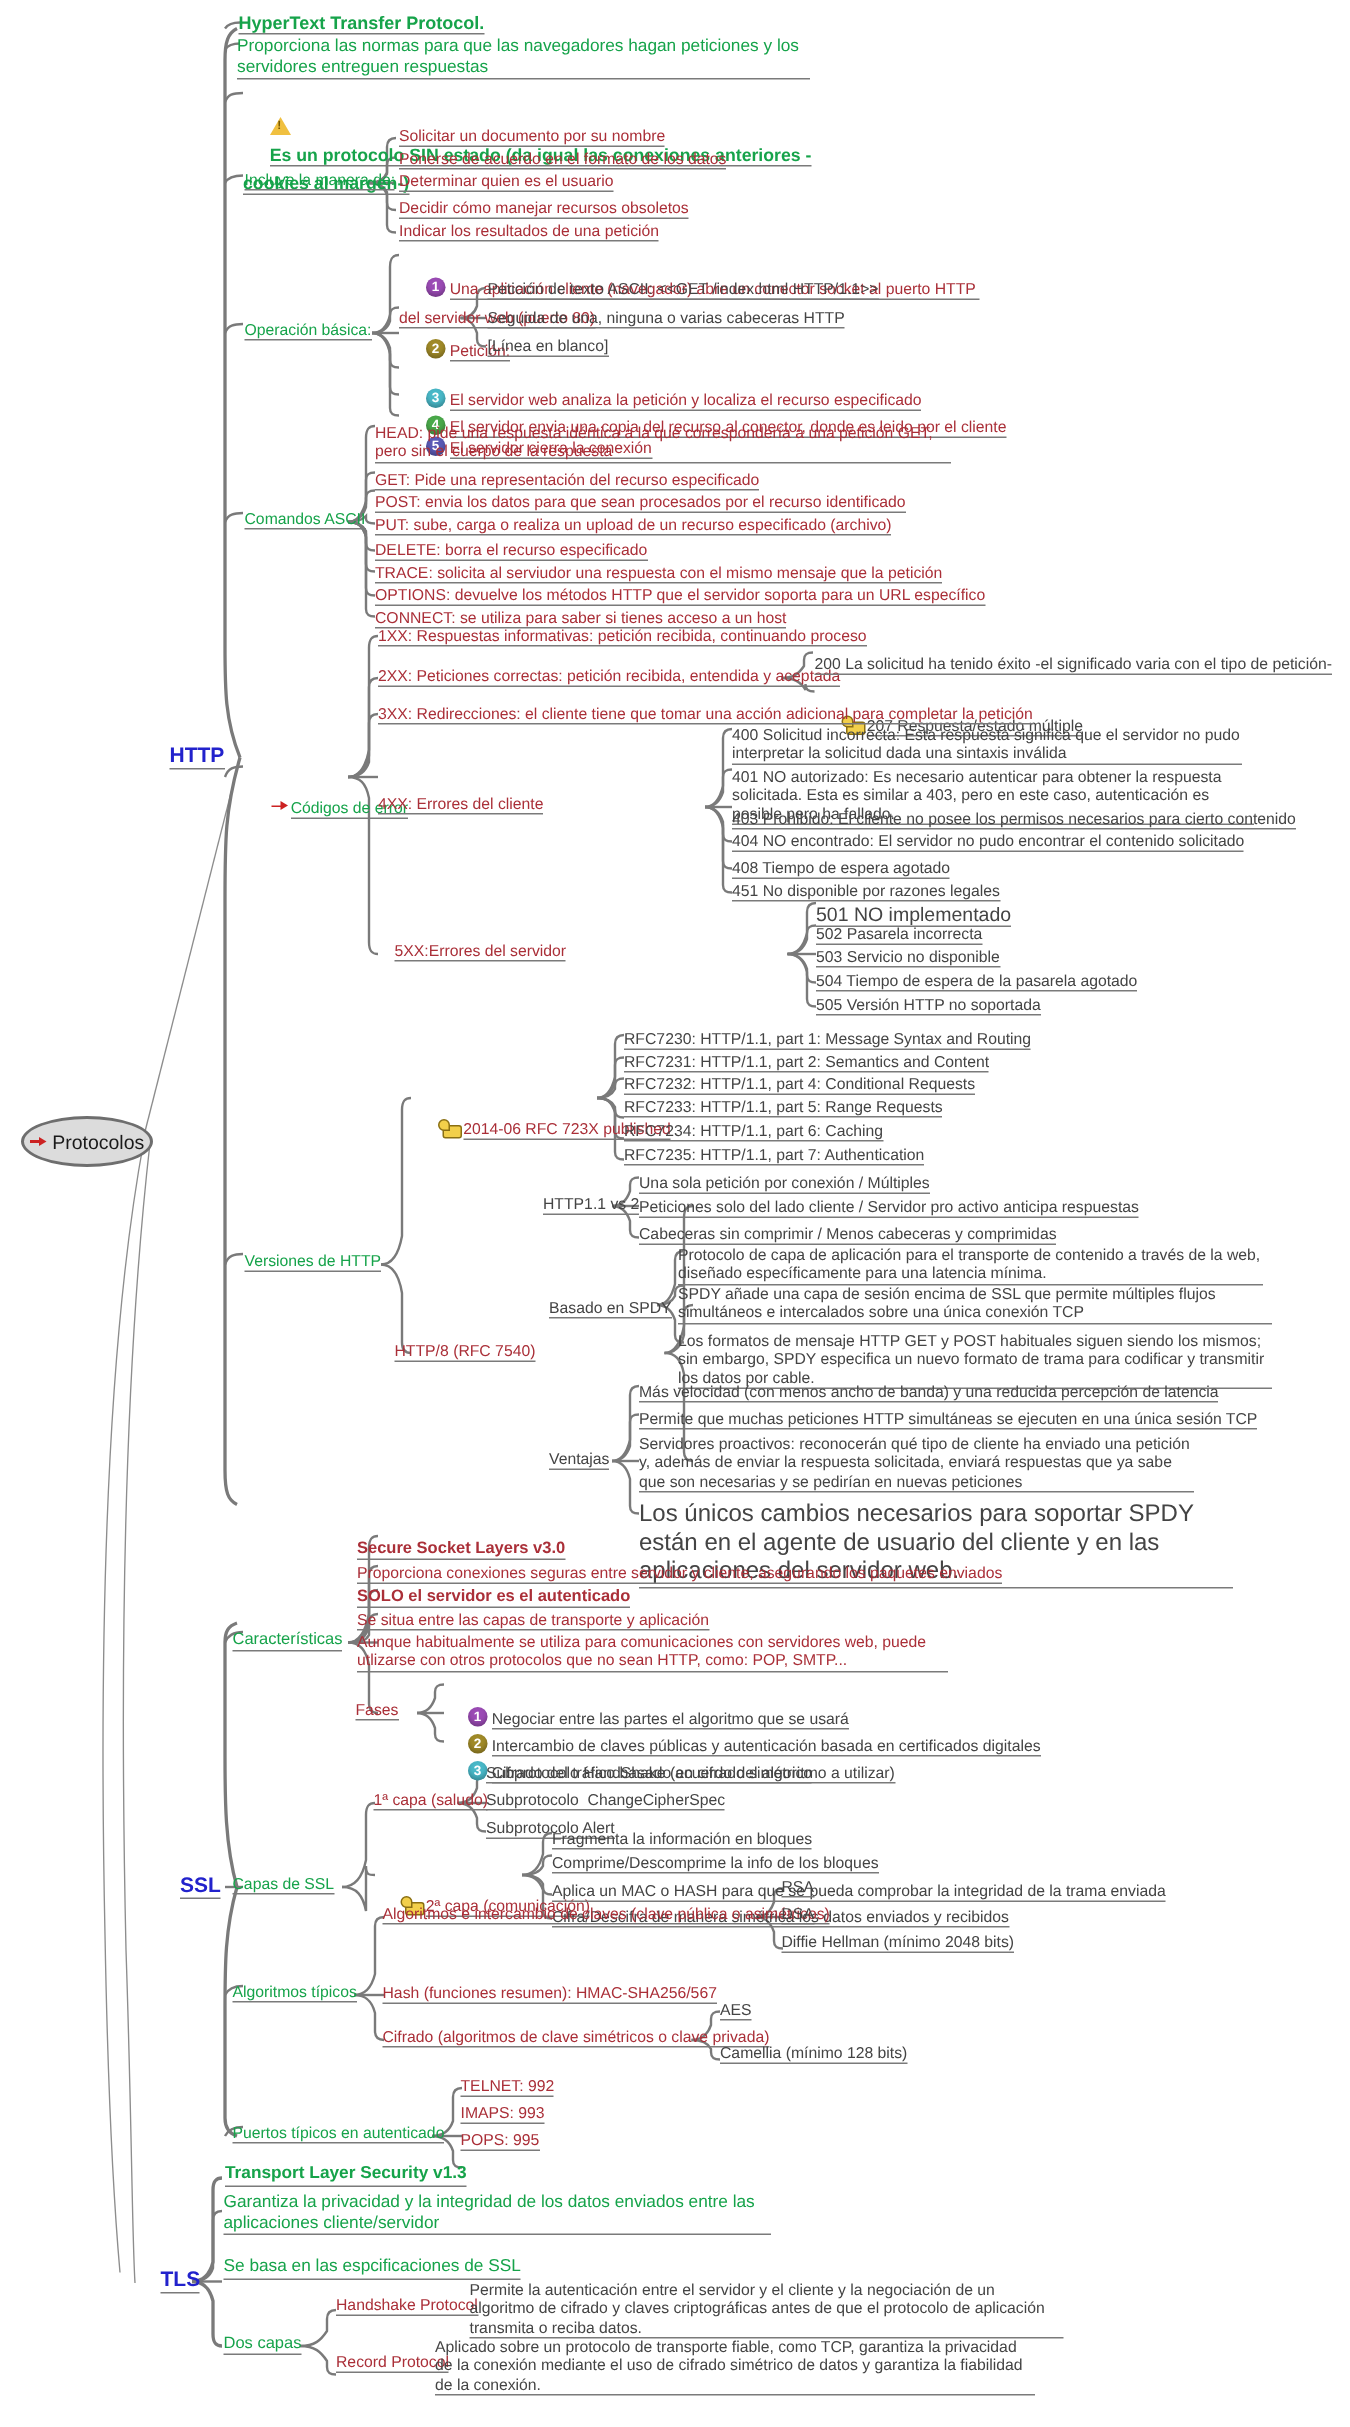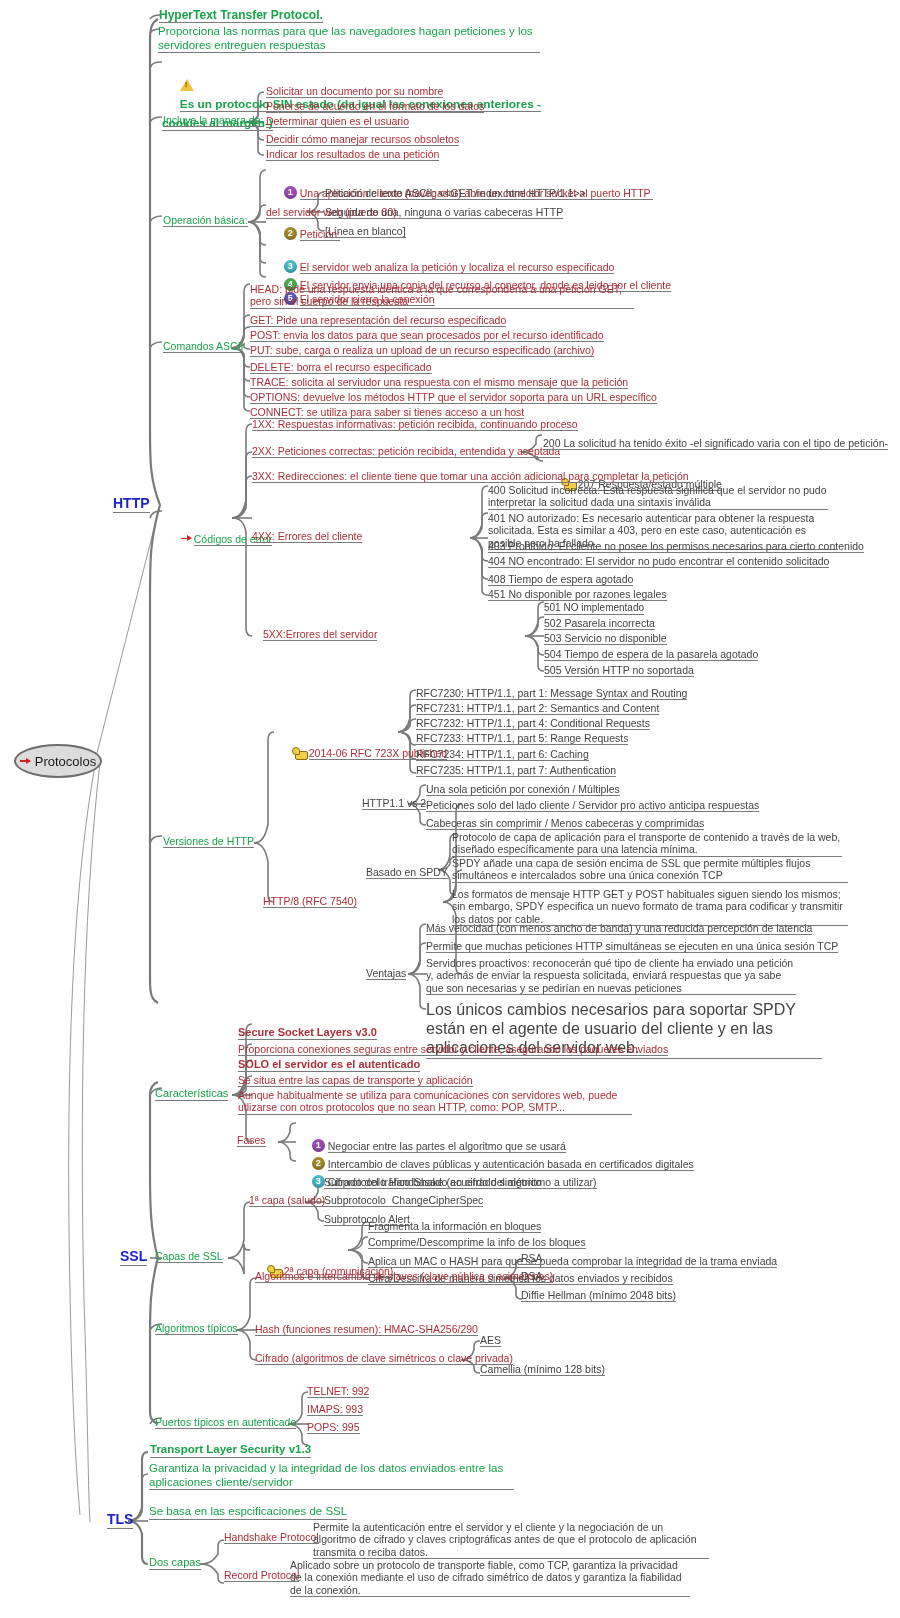--- a/index.html
+++ b/index.html
@@ -284,21 +284,21 @@
 
   <div class="node c-red u" style="left:252px;top:530px;font-size:10.5px;">4XX: Errores del cliente</div>
   <div class="node c-dark u" style="left:488px;top:484px;width:340px;font-size:10.5px;">400 Solicitud incorrecta: Esta respuesta significa que el servidor no pudo interpretar la solicitud dada una sintaxis inválida</div>
   <div class="node c-dark u" style="left:488px;top:512px;width:348px;font-size:10.5px;">401 NO autorizado: Es necesario autenticar para obtener la respuesta solicitada. Esta es similar a 403, pero en este caso, autenticación es posible pero ha fallado.</div>
   <div class="node c-dark u" style="left:488px;top:540px;font-size:10.5px;">403 Prohibido: El cliente no posee los permisos necesarios para cierto contenido</div>
   <div class="node c-dark u" style="left:488px;top:555px;font-size:10.5px;">404 NO encontrado: El servidor no pudo encontrar el contenido solicitado</div>
   <div class="node c-dark u" style="left:488px;top:573px;font-size:10.5px;">408 Tiempo de espera agotado</div>
   <div class="node c-dark u" style="left:488px;top:588px;font-size:10.5px;">451 No disponible por razones legales</div>
 
   <div class="node c-red u" style="left:263px;top:628px;font-size:10.5px;">5XX:Errores del servidor</div>
-  <div class="node c-dark u" style="left:544px;top:602px;font-size:10px;">501 NO implementado</div>
+  <div class="node c-dark u" style="left:544px;top:602px;font-size:13px;">501 NO implementado</div>
   <div class="node c-dark u" style="left:544px;top:617px;font-size:10.5px;">502 Pasarela incorrecta</div>
   <div class="node c-dark u" style="left:544px;top:632px;font-size:10.5px;">503 Servicio no disponible</div>
   <div class="node c-dark u" style="left:544px;top:648px;font-size:10.5px;">504 Tiempo de espera de la pasarela agotado</div>
   <div class="node c-dark u" style="left:544px;top:664px;font-size:10.5px;">505 Versión HTTP no soportada</div>
 
   <div class="node c-green u" style="left:163px;top:835px;font-size:10.5px;">Versiones de HTTP</div>
 
   <div class="node" style="left:274px;top:724px;">
     <span class="thumb-ico"></span><span class="c-red u txt" style="font-size:10.5px;">2014-06 RFC 723X published</span>
   </div>
@@ -359,21 +359,21 @@
   <div class="node c-dark u" style="left:368px;top:1220px;font-size:10.5px;">Fragmenta la información en bloques</div>
   <div class="node c-dark u" style="left:368px;top:1236px;font-size:10.5px;">Comprime/Descomprime la info de los bloques</div>
   <div class="node c-dark u" style="left:368px;top:1255px;font-size:10.5px;">Aplica un MAC o HASH para que se pueda comprobar la integridad de la trama enviada</div>
   <div class="node c-dark u" style="left:368px;top:1272px;font-size:10.5px;">Cifra/Descifra de manera simétrica los datos enviados y recibidos</div>
 
   <div class="node c-green u" style="left:155px;top:1322px;font-size:10.5px;">Algoritmos típicos</div>
   <div class="node c-red u" style="left:255px;top:1270px;font-size:10.5px;">Algoritmos e intercambio de claves (clave pública o asimétricos)</div>
   <div class="node c-dark u" style="left:521px;top:1252px;font-size:10.5px;">RSA</div>
   <div class="node c-dark u" style="left:521px;top:1270px;font-size:10.5px;">DSA</div>
   <div class="node c-dark u" style="left:521px;top:1289px;font-size:10.5px;">Diffie Hellman (mínimo 2048 bits)</div>
-  <div class="node c-red u" style="left:255px;top:1323px;font-size:10.5px;">Hash (funciones resumen): HMAC-SHA256/290</div>
+  <div class="node c-red u" style="left:255px;top:1323px;font-size:10.5px;">Hash (funciones resumen): HMAC-SHA256/567</div>
   <div class="node c-red u" style="left:255px;top:1352px;font-size:10.5px;">Cifrado (algoritmos de clave simétricos o clave privada)</div>
   <div class="node c-dark u" style="left:480px;top:1334px;font-size:10.5px;">AES</div>
   <div class="node c-dark u" style="left:480px;top:1363px;font-size:10.5px;">Camellia (mínimo 128 bits)</div>
 
   <div class="node c-green u" style="left:155px;top:1416px;font-size:10.5px;">Puertos típicos en autenticado</div>
   <div class="node c-red u" style="left:307px;top:1385px;font-size:10.5px;">TELNET: 992</div>
   <div class="node c-red u" style="left:307px;top:1403px;font-size:10.5px;">IMAPS: 993</div>
   <div class="node c-red u" style="left:307px;top:1421px;font-size:10.5px;">POPS: 995</div>
 
   <div class="node c-blue u b" style="left:107px;top:1511px;font-size:14px;">TLS</div>

